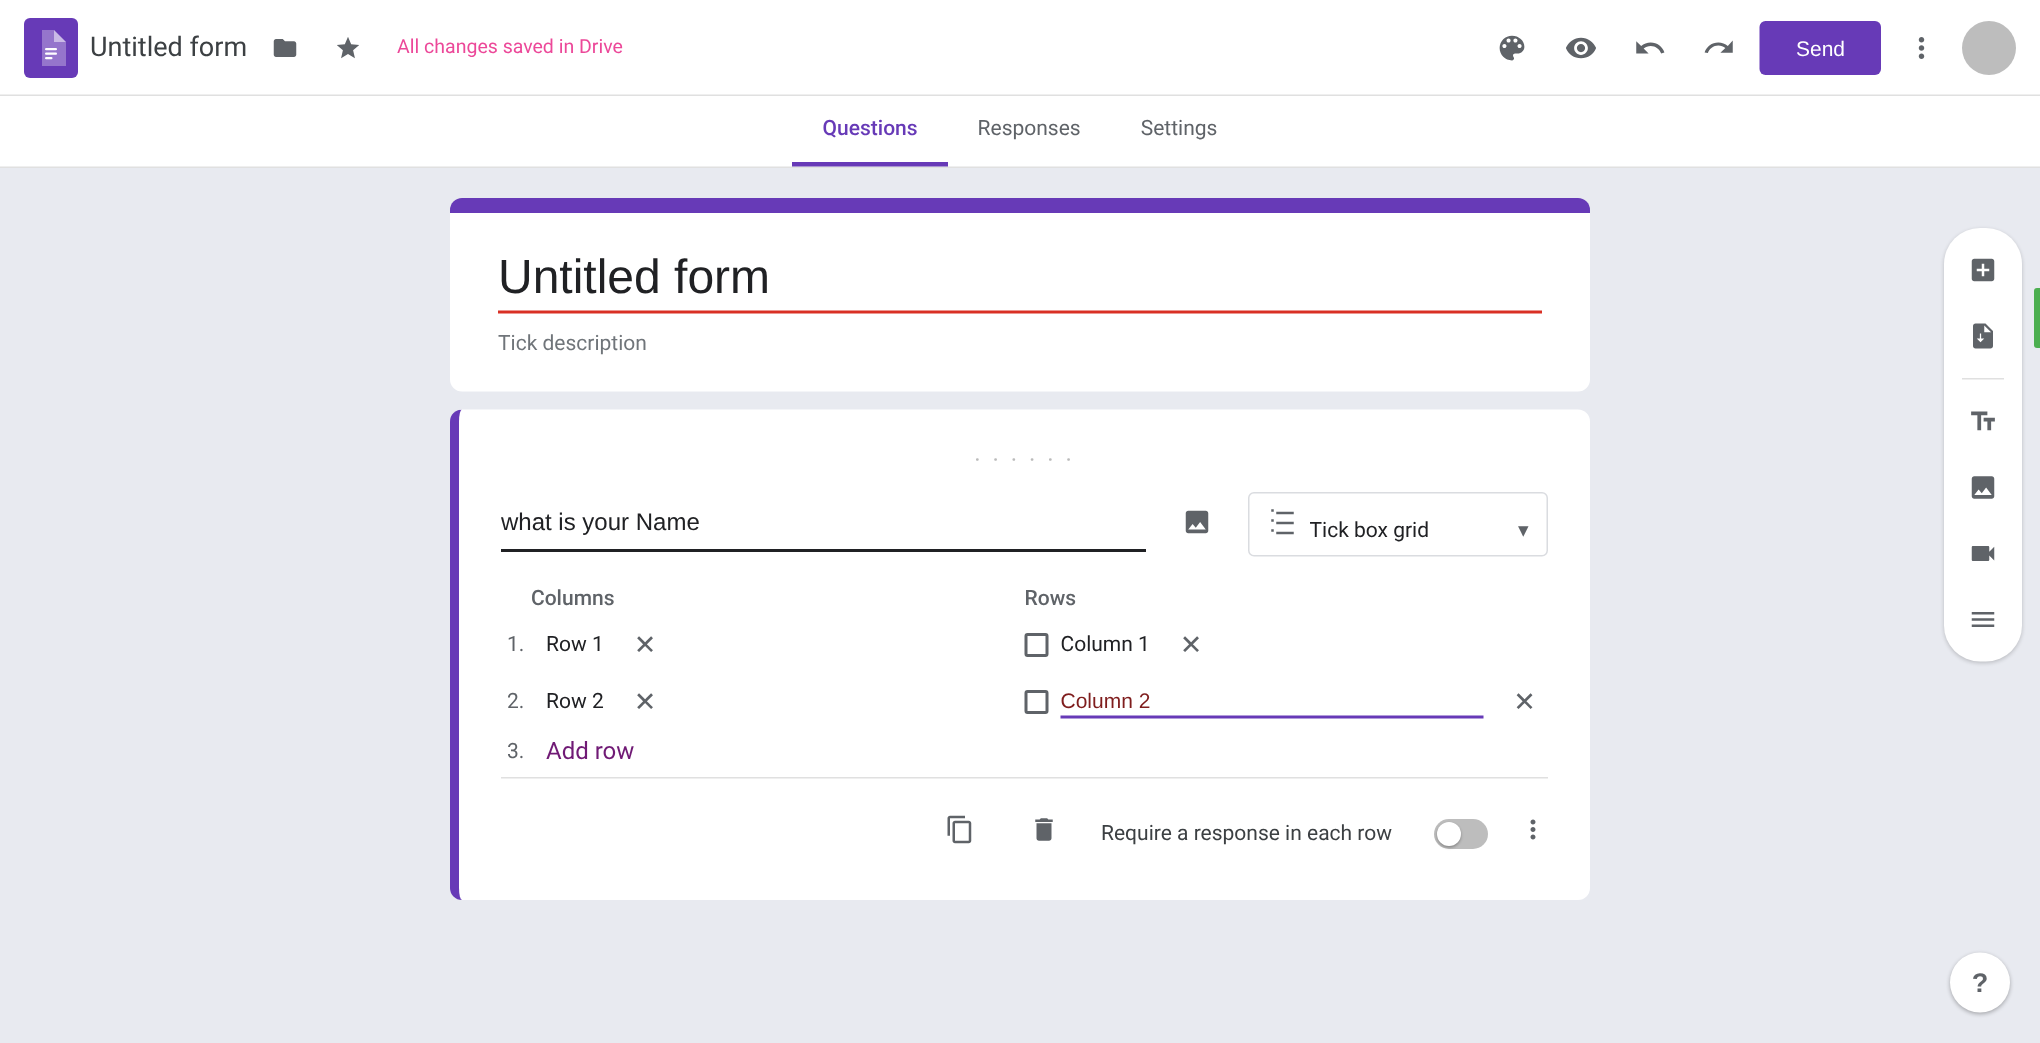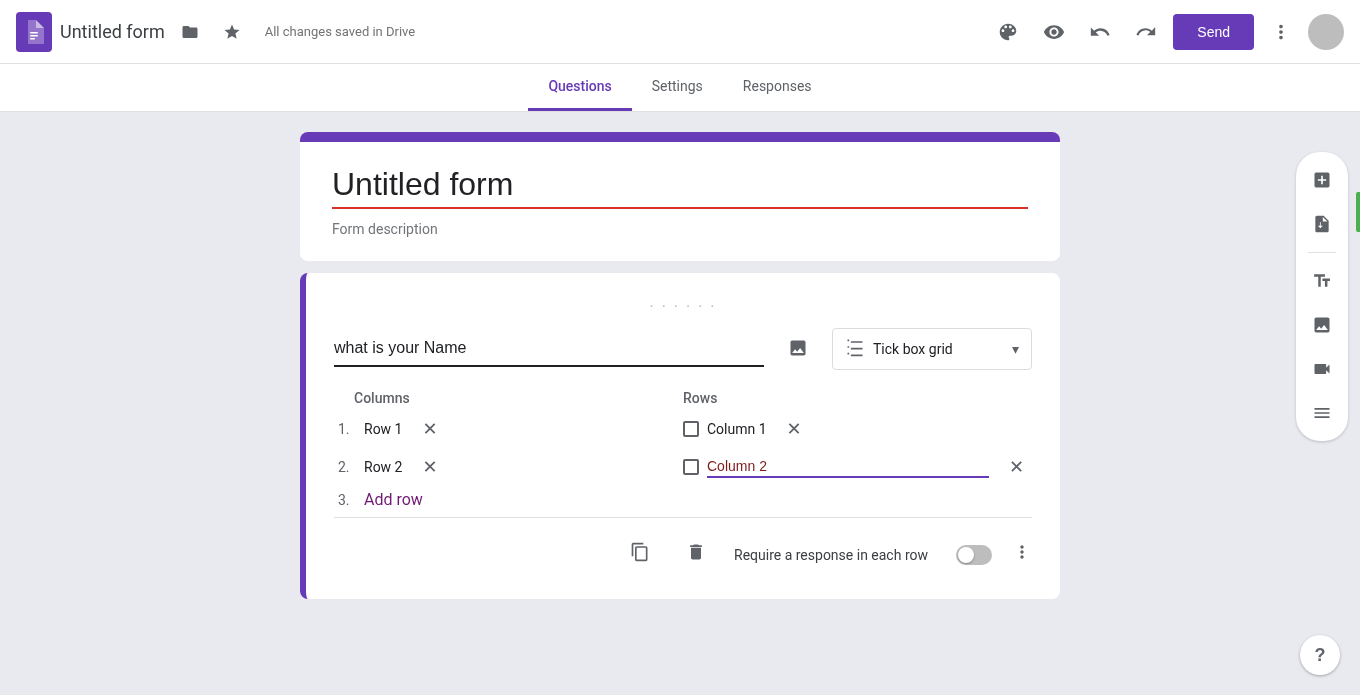--- a/index.html
+++ b/index.html
@@ -8,21 +8,21 @@
     
     .topbar {
       display: flex; align-items: center; background: #fff; height: 64px;
       padding: 0 16px; border-bottom: 1px solid #e0e0e0; position: relative; z-index: 10;
     }
     .topbar-left { display: flex; align-items: center; gap: 8px; flex: 1; }
     .app-icon { width: 36px; height: 40px; background: #673ab7; border-radius: 4px; display: flex; align-items: center; justify-content: center; }
     .app-icon svg { fill: white; }
     .form-title-header { font-size: 18px; color: #3c4043; font-weight: 400; }
     .topbar-icon-btn { background: none; border: none; cursor: pointer; padding: 8px; border-radius: 50%; display: flex; align-items: center; justify-content: center; color: #5f6368; }
-    .saved-text { font-size: 13px; color: #737373; margin-left: 8px; text-align: center; }
+    .saved-text { font-size: 13px; color: #ec4899; margin-left: 8px; text-align: center; }
     .topbar-center { display: flex; gap: 8px; align-items: center; }
     .topbar-right { display: flex; align-items: center; gap: 8px; flex: 1; justify-content: flex-end; }
     .send-btn { background: #673ab7; color: white; border: none; border-radius: 4px; padding: 10px 24px; font-size: 14px; font-weight: 500; cursor: pointer; }
     .avatar { width: 36px; height: 36px; border-radius: 50%; background: #bdbdbd; }
 
     
     .tabs-bar { display: flex; justify-content: center; background: #fff; border-bottom: 1px solid #e0e0e0; }
     .tab { padding: 14px 20px; font-size: 14px; color: #5f6368; cursor: pointer; border-bottom: 3px solid transparent; text-align: center; }
     .tab.active { color: #673ab7; border-bottom: 3px solid #673ab7; font-weight: 500; }
 
@@ -52,21 +52,21 @@
     .drag-handle { text-align: center; color: #bbb; margin-bottom: 12px; font-size: 16px; letter-spacing: 2px; }
 
     .question-header { display: flex; align-items: center; gap: 16px; margin-bottom: 20px; }
     .question-input {
       flex: 1; font-size: 16px; color: #202124; border: none; border-bottom: 2px solid #202124;
       padding: 8px 0; outline: none; background: transparent;
     }
     .img-btn { background: none; border: none; cursor: pointer; padding: 8px; color: #5f6368; }
 
     .type-selector {
-      display: flex; align-items: center; gap: 8px; border: 1px solid #dadce0;
+      display: flex; align-items: flex-end; gap: 8px; border: 1px solid #dadce0;
       border-radius: 4px; padding: 8px 12px; cursor: pointer; min-width: 200px;
       font-size: 14px; color: #202124;
     }
 
     
     .grid-section { padding: 0 4px; }
     .grid-row-header { display: grid; grid-template-columns: 1fr 1fr; margin-bottom: 8px; }
     .col-header { font-size: 14px; color: #5f6368; font-weight: 500; }
     .col-header.right { padding-left: 16px; }
 
@@ -181,31 +181,31 @@
       <svg width="22" height="22" viewBox="0 0 24 24" fill="#5f6368">
           <path d="M12 8c1.1 0 2-.9 2-2s-.9-2-2-2-2 .9-2 2 .9 2 2 2zm0 2c-1.1 0-2 .9-2 2s.9 2 2 2 2-.9 2-2-.9-2-2-2zm0 6c-1.1 0-2 .9-2 2s.9 2 2 2 2-.9 2-2-.9-2-2-2z"></path>
         </svg>
     </button>
     <div class="avatar"></div>
   </div>
 </div>
 
 <div class="tabs-bar">
   <div class="tab active">Questions</div>
+  <div class="tab">Responses</div>
   <div class="tab">Settings</div>
-  <div class="tab">Responses</div>
 </div>
 
 <div class="main-content">
   <div class="form-container">
 
     <div class="form-title-card">
       <div class="form-title-inner">
         <input class="form-title-input" type="text" value="Untitled form" style="">
-        <div class="form-description">Form description</div>
+        <div class="form-description">Tick description</div>
       </div>
     </div>
 
     <div class="question-card">
       <div class="drag-handle">· · · · · ·</div>
 
       <div class="question-header">
         <input class="question-input" type="text" value="what is your Name" style="">
         <button class="img-btn">
           <svg width="20" height="20" viewBox="0 0 24 24" fill="#5f6368">

